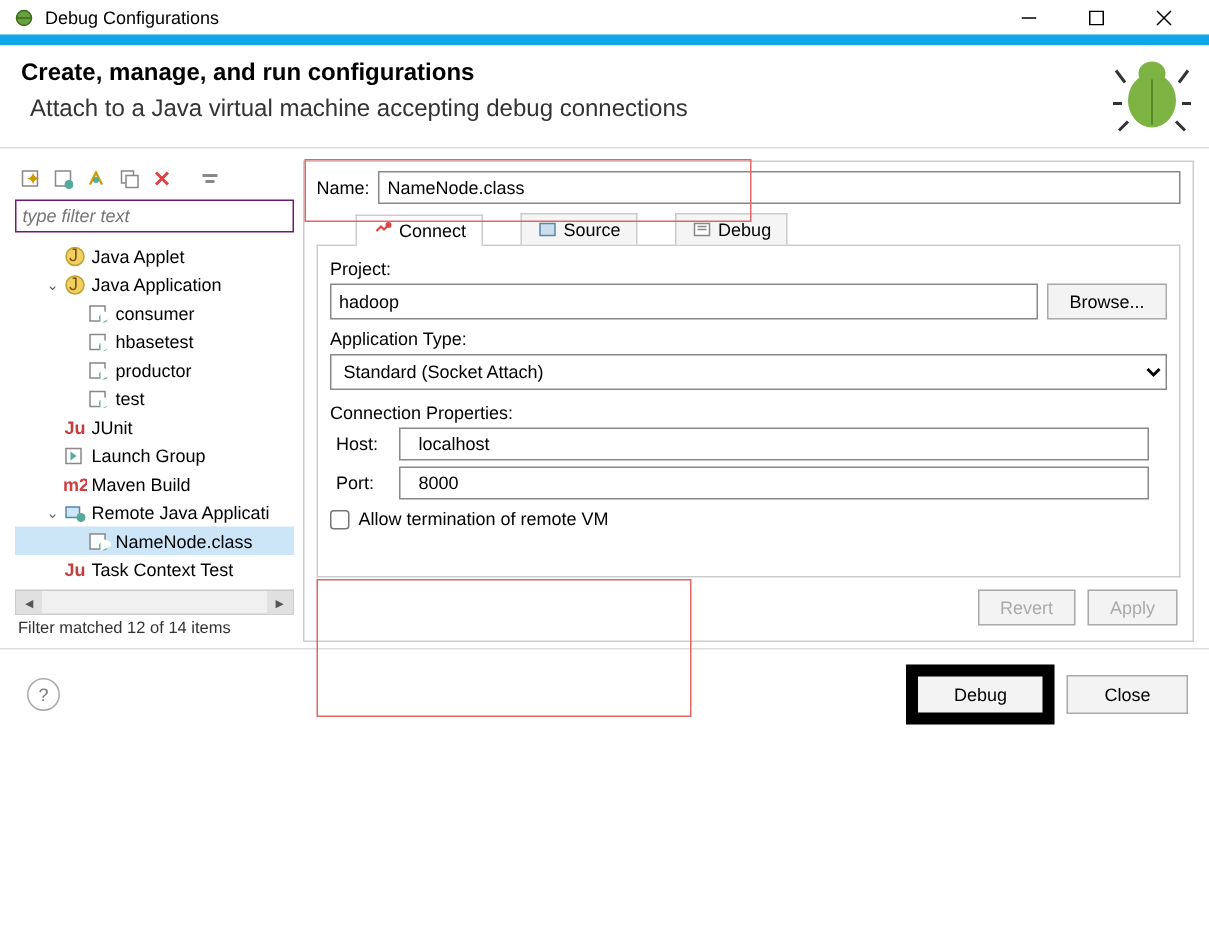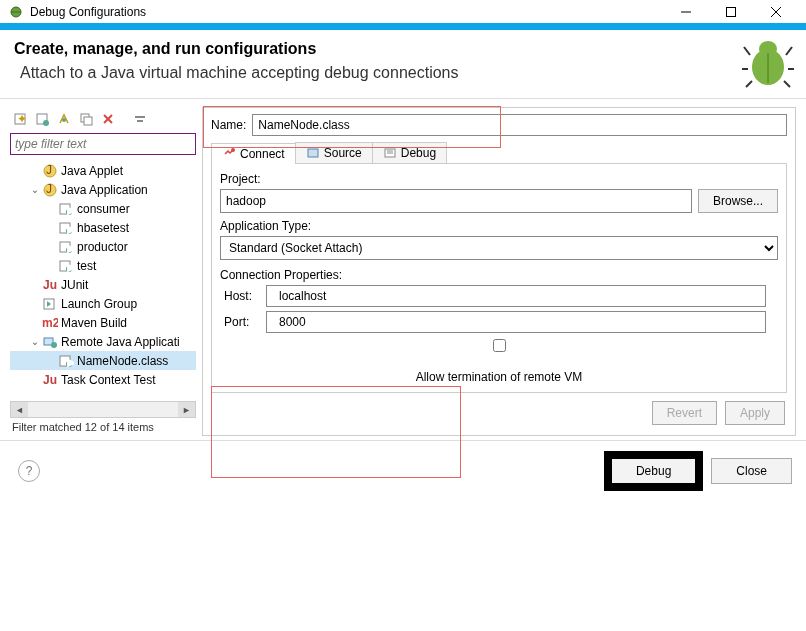--- a/index.html
+++ b/index.html
@@ -26,36 +26,36 @@
 .indent1 { padding-left: 18px; }
 .indent2 { padding-left: 34px; }
 .hscroll { border: 1px solid #ccc; height: 17px; margin-top: 4px; display: flex; align-items: center; background: #f0f0f0; }
 .hscroll .arrow { width: 17px; height: 15px; background: #e0e0e0; display: flex; align-items: center; justify-content: center; font-size: 9px; color: #555; }
 .hscroll .track { flex: 1; }
 .filter-status { padding: 3px 2px; color: #333; font-size: 11px; }
 .right { flex: 1; display: flex; flex-direction: column; border: 1px solid #ccc; padding: 6px 8px; position: relative; }
 .name-row { display: flex; align-items: center; gap: 6px; margin-bottom: 6px; }
 .name-row input { flex: 1; border: 1px solid #888; padding: 3px 5px; }
 .tabs { display: flex; border-bottom: 1px solid #ccc; }
-.tab { padding: 3px 10px; border: 1px solid #ccc; border-bottom: none; margin-right: -1px; display: flex; align-items: center; gap: 4px; cursor: pointer; background: #fff; position: relative; top: 1px; }
+.tab { padding: 3px 10px; border: 1px solid #ccc; border-bottom: none; margin-right: -1px; display: flex; align-items: center; gap: 4px; cursor: pointer; background: #fff; position: relative; top: 1px; margin-left: 26px; }
 .tab.inactive { background: #f5f5f5; top: 0; }
 .tab-content { border: 1px solid #ccc; border-top: none; padding: 8px; flex: 1; }
 .field-label { margin-bottom: 3px; margin-top: 6px; }
 .field-label:first-child { margin-top: 0; }
 .proj-row { display: flex; gap: 6px; }
 .proj-row input { flex: 1; border: 1px solid #888; padding: 3px 5px; }
 .btn { border: 1px solid #aaa; background: #f3f3f3; padding: 4px 14px; cursor: pointer; }
 .btn.disabled { color: #aaa; cursor: default; }
 .btn.primary { border: 8px solid #000000; }
 select.conn-type { width: 100%; border: 1px solid #888; padding: 3px 4px; background: #fff; }
 .conn-props { margin-top: 8px; }
 .prop-row { display: flex; align-items: center; gap: 6px; margin-bottom: 4px; margin-left: 4px; }
 .prop-row label { width: 36px; }
 .prop-row input { flex: 1; border: 1px solid #888; padding: 3px 12px; max-width: 500px; }
-.chk-row { display: flex; align-items: center; gap: 18px; margin-top: 6px; flex-direction: column; }
+.chk-row { display: flex; align-items: center; gap: 6px; margin-top: 6px; }
 .right-btns { display: flex; justify-content: flex-end; gap: 8px; padding: 8px 2px 4px 0; }
 .footer { display: flex; justify-content: flex-end; align-items: center; padding: 10px 14px; gap: 8px; border-top: 1px solid #ddd; margin-top: 4px; }
 .help-icon { position: absolute; left: 18px; width: 22px; height: 22px; border: 1px solid #aaa; border-radius: 50%; display: flex; align-items: center; justify-content: center; color: #777; cursor: pointer; }
 .red-box { position: absolute; border: 1px solid #e06666; pointer-events: none; z-index: 10; }
 </style>
 </head>
 <body>
 
 <div class="titlebar">
   <span class="icon">

